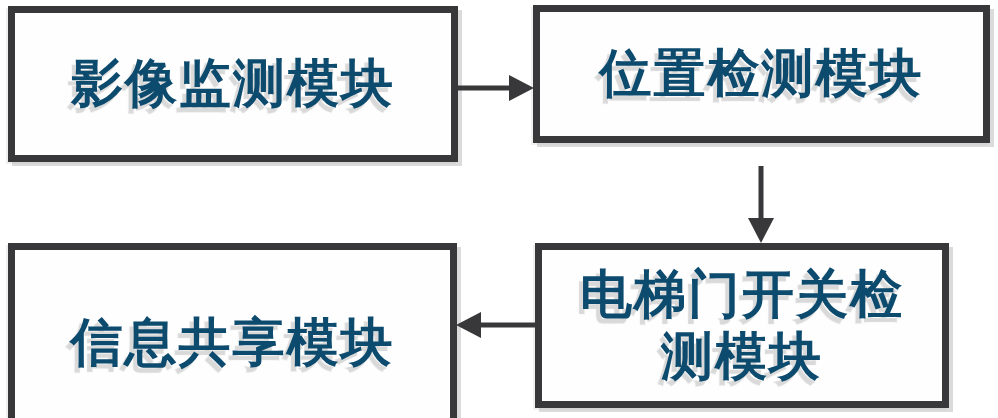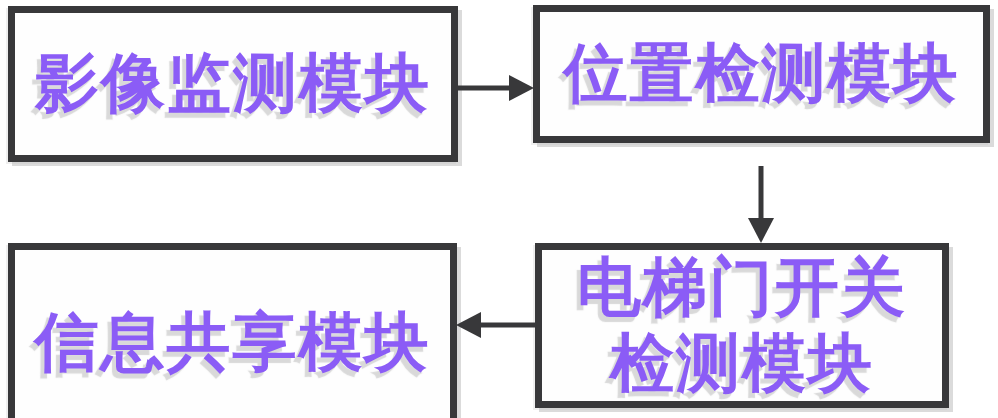--- a/index.html
+++ b/index.html
@@ -18,23 +18,23 @@
   .module-box {
     position: absolute;
     box-sizing: border-box;
     border: 7px solid #38383a;
     background: #fefefe;
     display: flex;
     align-items: center;
     justify-content: center;
     text-align: center;
     font-weight: bold;
-    font-size: 64px;
+    font-size: 52px;
     line-height: 1.18;
-    color: #8b5cf6;
+    color: #0c4a6e;
     letter-spacing: 2px;
     text-shadow: -4px 5px 1px rgba(185,185,185,0.55);
     box-shadow: 4px 4px 0 0 rgba(190,190,190,0.55), -2px 2px 0 0 rgba(210,210,210,0.35);
   }
   .box-image-monitoring   { left: 8px;   top: 6px;   width: 450px; height: 156px; }
   .box-position-detection { left: 533px; top: 5px;   width: 457px; height: 138px; }
   .box-door-detection     { left: 535px; top: 243px; width: 414px; height: 165px; padding: 0 16px; text-align: center; }
   .box-info-sharing       { left: 8px;   top: 243px; width: 449px; height: 199px; }
   .arrow-layer {
     position: absolute;

